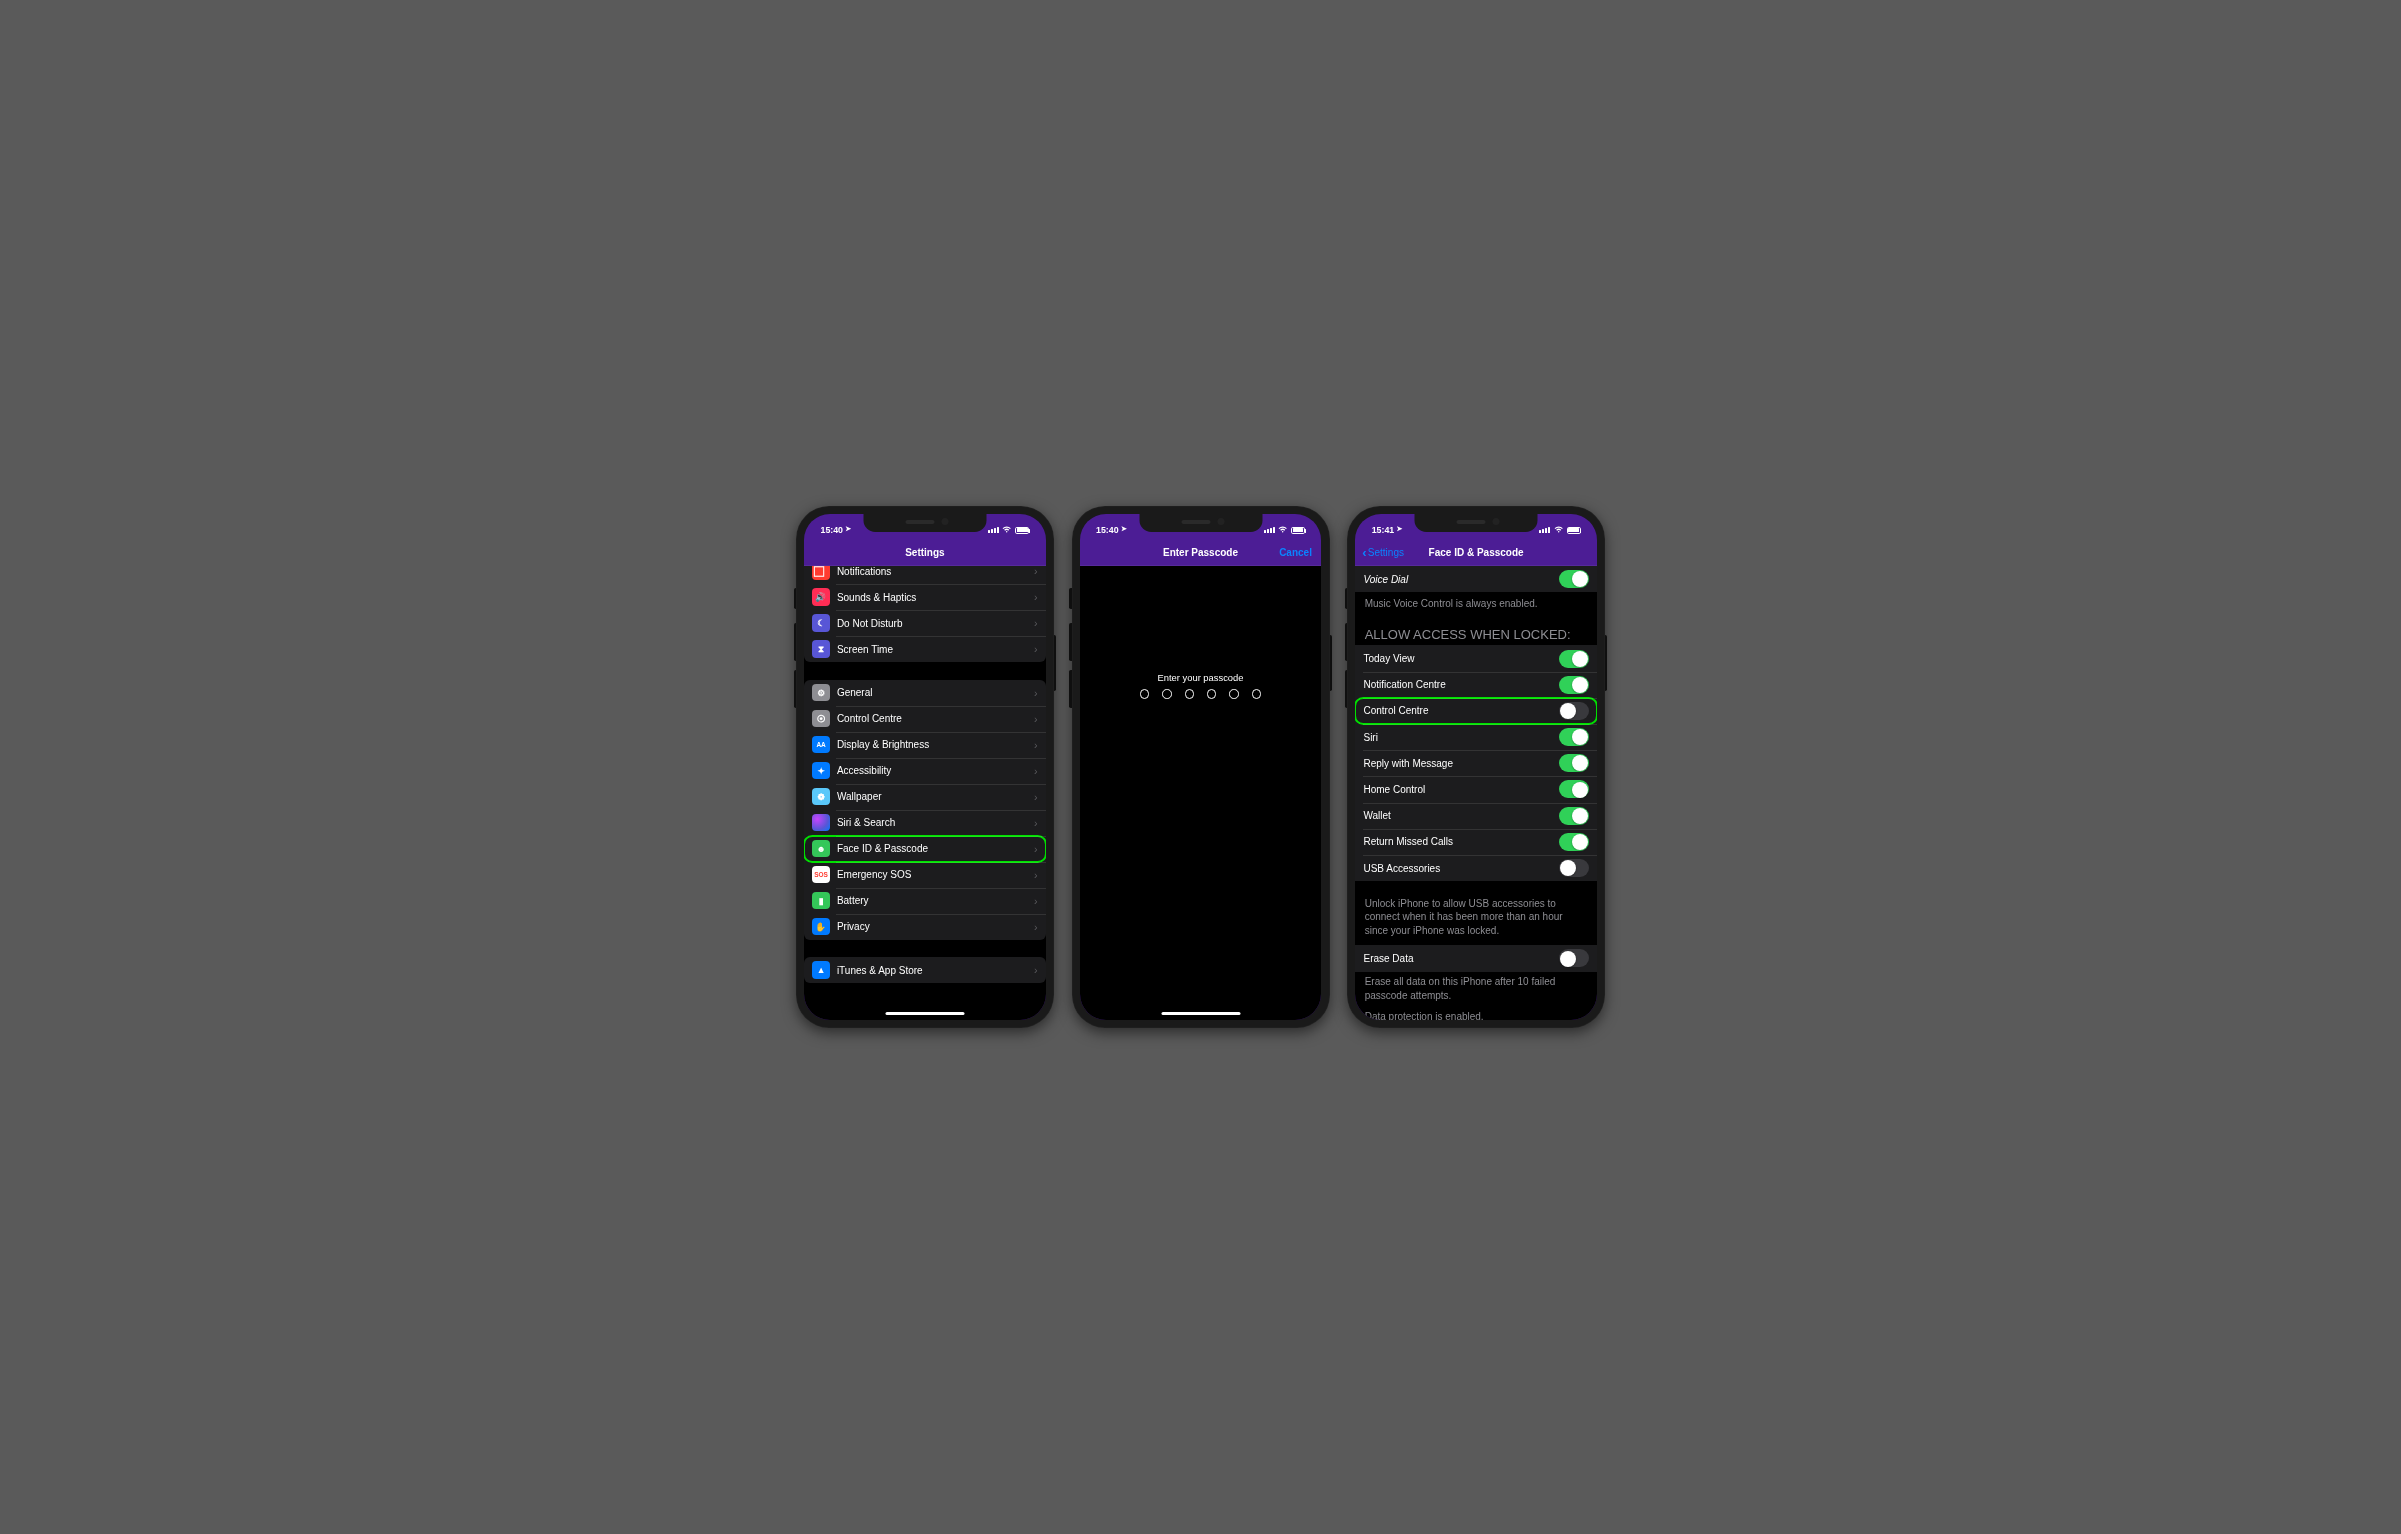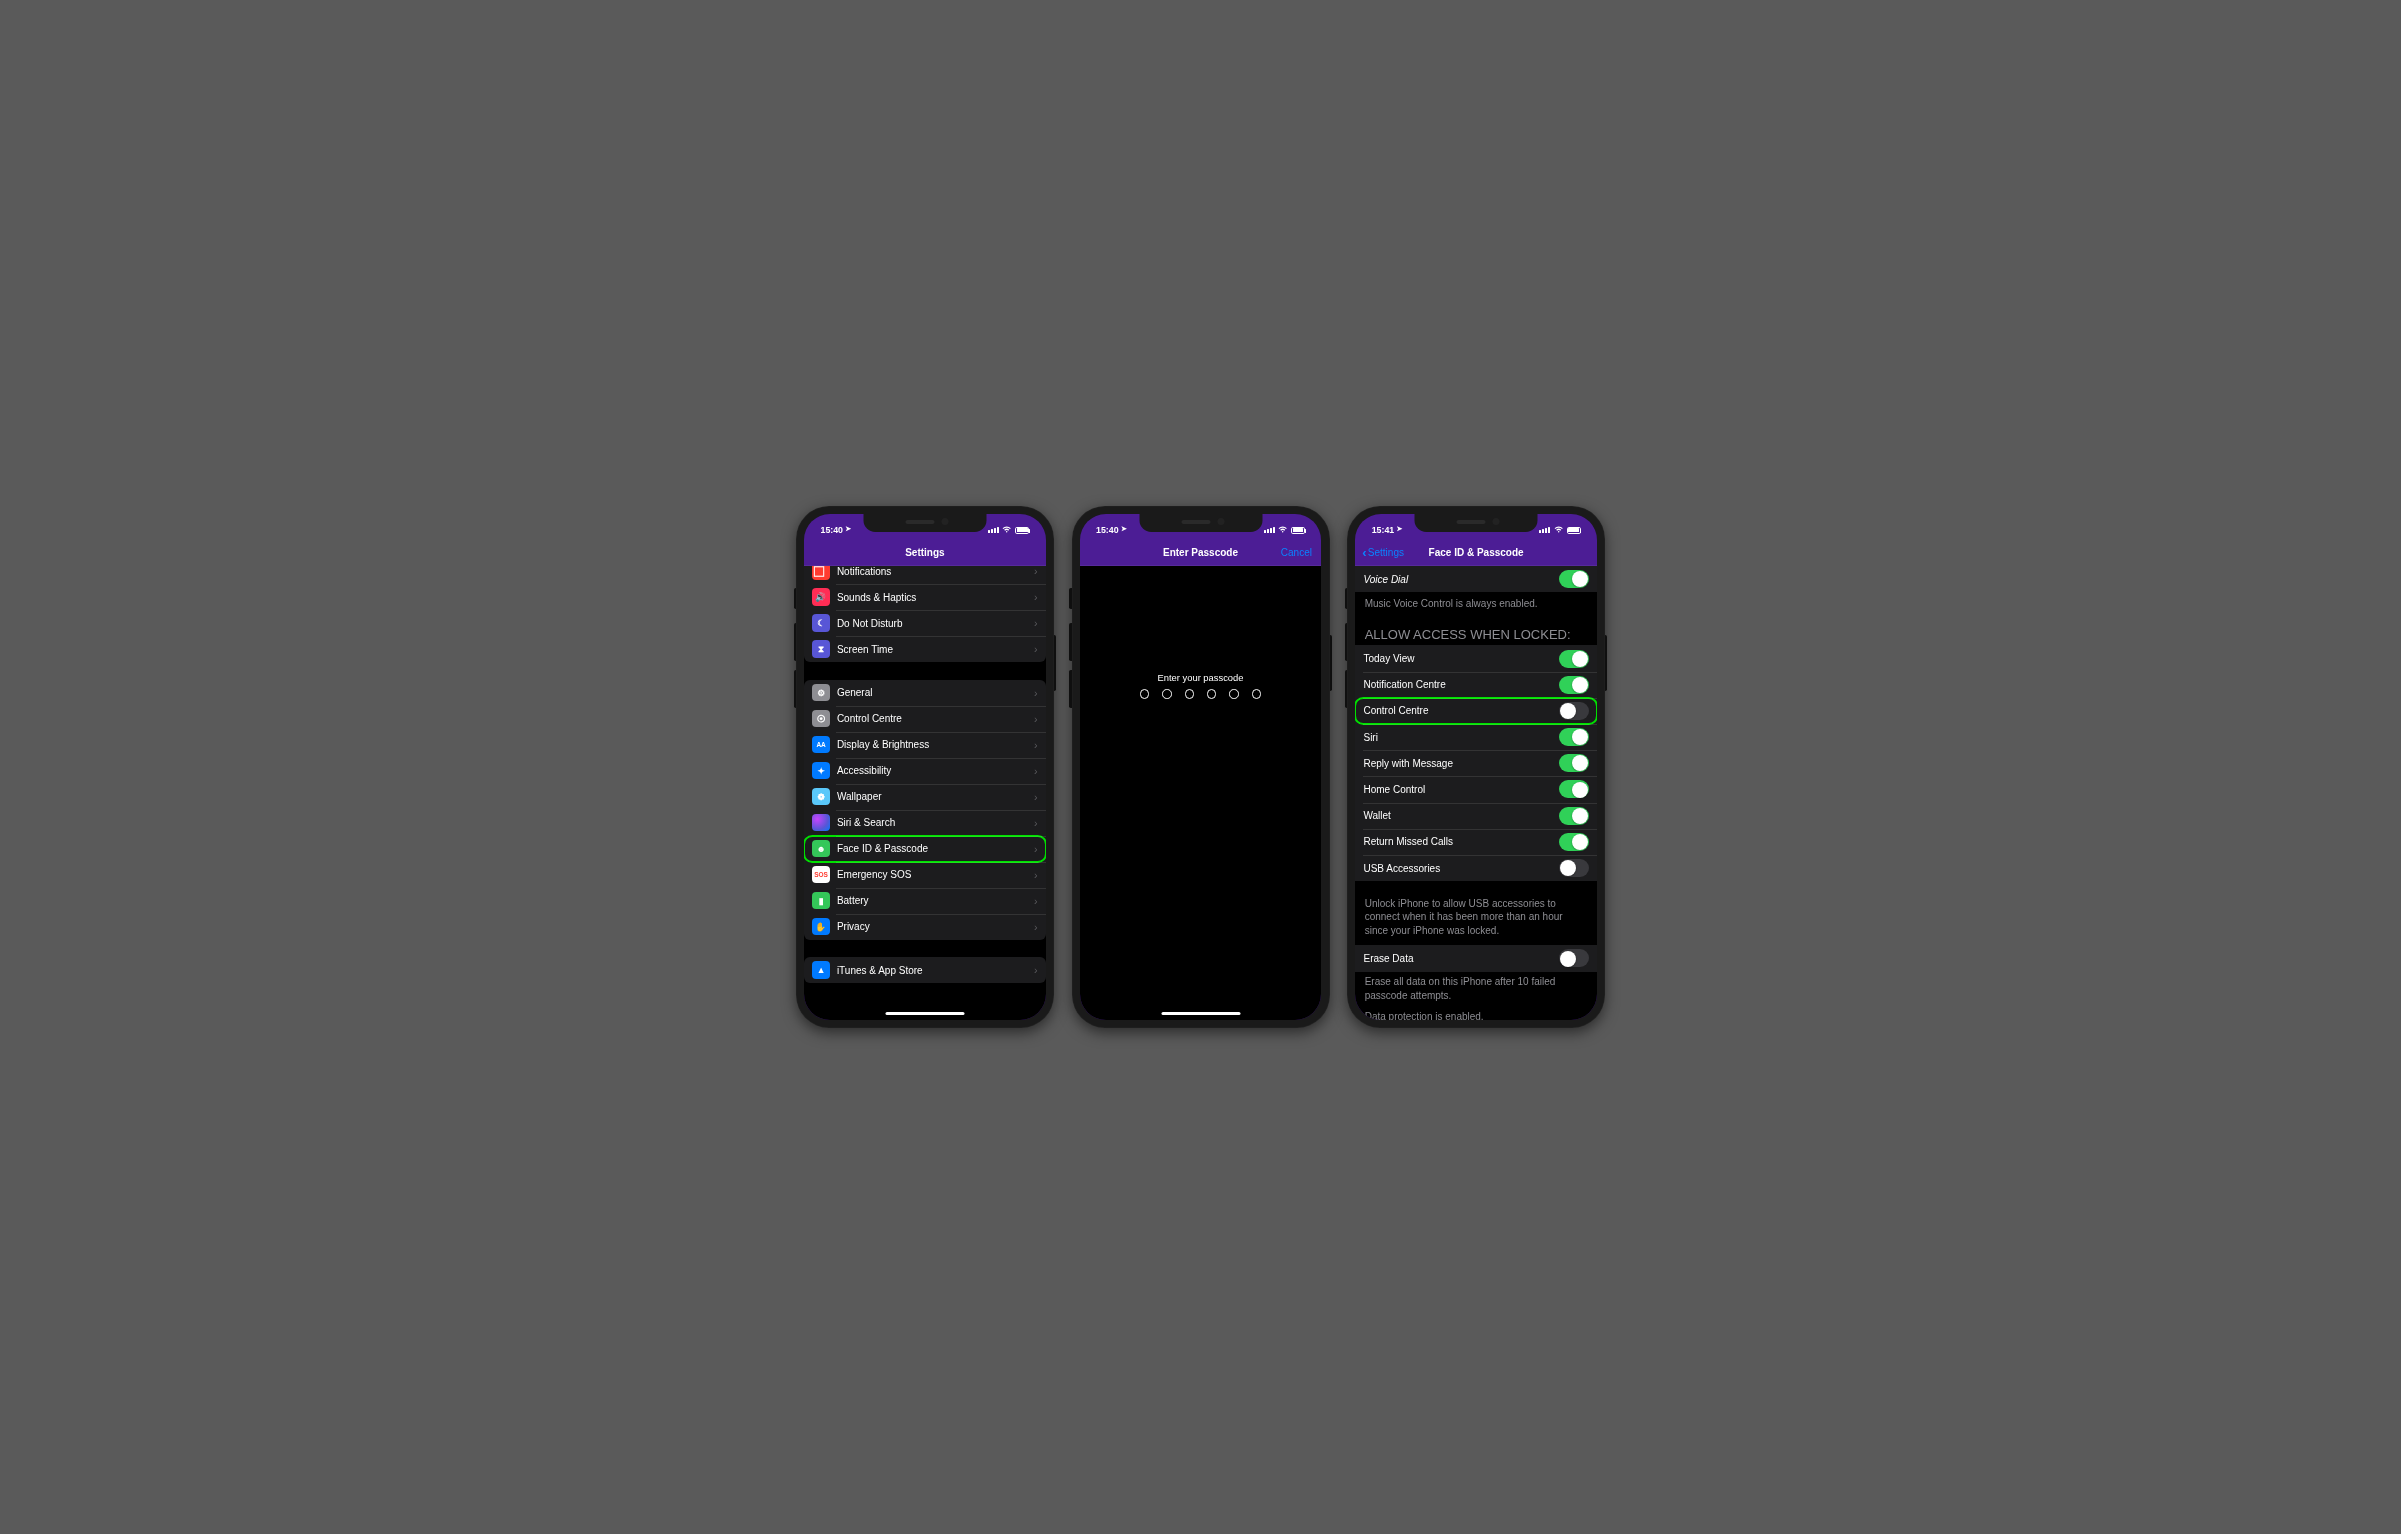--- a/index.html
+++ b/index.html
@@ -106,21 +106,21 @@
   .batt i{ display:block; width:100%; height:100%; background:#fff; border-radius:0.6px;}
   .nav-bar{
     height:26px;
     display:flex; align-items:center; justify-content:center;
     position:relative;
     color:#fff;
     border-bottom:0.6px solid rgba(255,255,255,.06);
   }
   .nav-title{ font-size:10px; font-weight:600;}
   .nav-left{ position:absolute; left:7px; color:#0a84ff; display:flex; align-items:center; font-size:10px;}
-  .nav-right{ position:absolute; right:9.4px; color:#0a84ff; font-size:10px;}
+  .nav-right{ position:absolute; right:9.4px; color:#0a84ff; font-size:10px;font-weight:bold;}
   .chev-l{ font-size:13px; font-weight:600; margin-right:1.2px; line-height:1;}
   .content{ flex:1; overflow:hidden; background:#000; }
   .list-group{
     background:#1c1c1e;
     border-radius:5.9px;
     margin:0 0 17.6px 0;
   }
   .scrolled .list-group:first-child{ border-top-left-radius:0;border-top-right-radius:0;}
   .row{
     display:flex; align-items:center;

